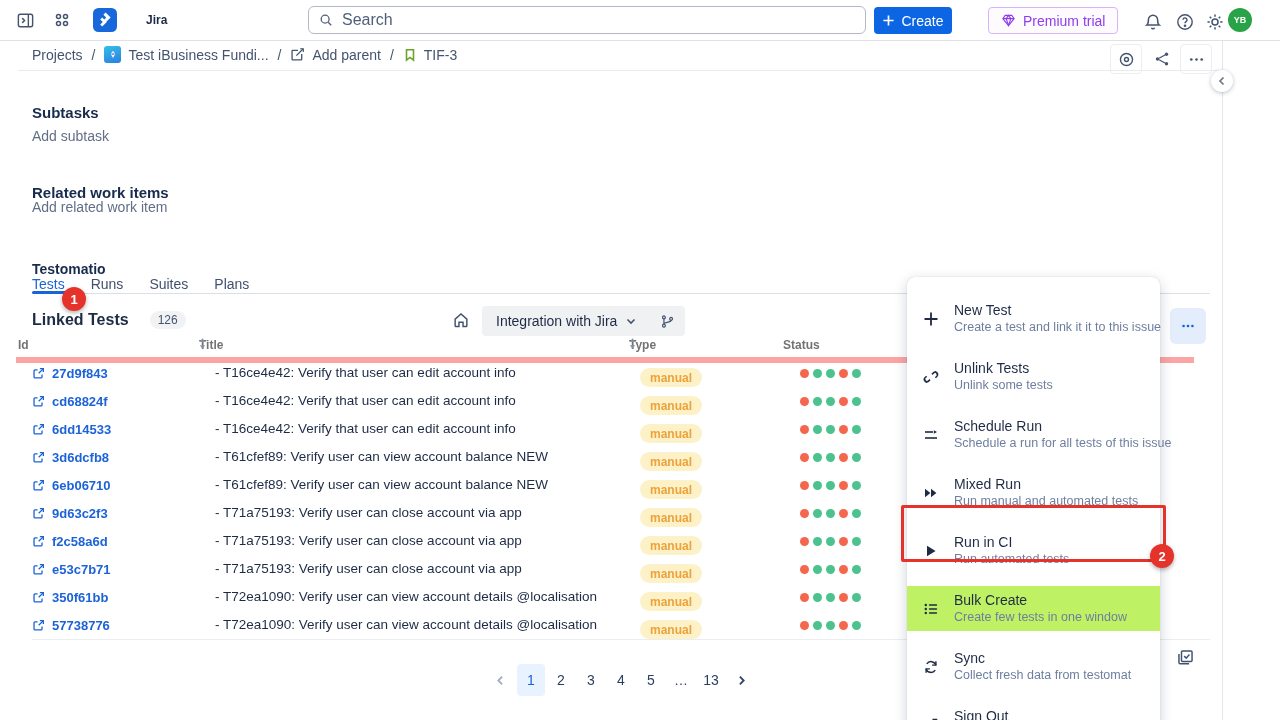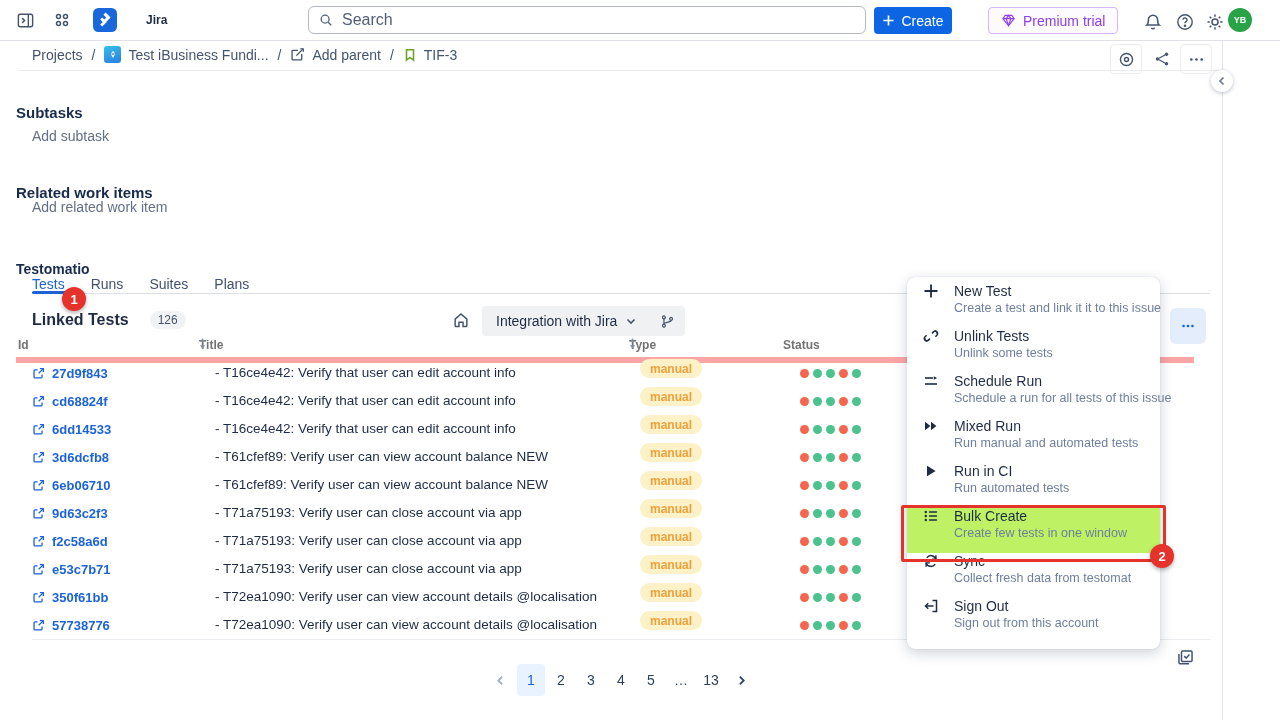--- a/index.html
+++ b/index.html
@@ -39,21 +39,21 @@
     display:flex;align-items:center;justify-content:center;color:#44546f;}
   .sq-btn.noborder{border-color:transparent;}
   .hdr-divider{position:absolute;left:18px;top:70px;width:1204px;height:1px;background:#e9ebee;}
 
   
   .v-divider{position:absolute;left:1222px;top:40px;width:1px;height:680px;background:#e4e6ea;}
   .collapse-handle{position:absolute;left:1211px;top:70px;width:22px;height:22px;border-radius:50%;background:#fff;
     border:none;box-shadow:0 1px 4px rgba(9,30,66,.28);display:flex;align-items:center;justify-content:center;z-index:15;}
 
   
-  .sec-title{position:absolute;left:16px;font-size:15px;font-weight:700;color:#172b4d;}
+  .sec-title{position:absolute;left:32px;font-size:15px;font-weight:700;color:#172b4d;}
   .sec-action{position:absolute;left:32px;font-size:14px;color:#626f86;}
 
   
   .tabs{position:absolute;left:32px;top:276px;display:flex;gap:26px;font-size:14px;z-index:5;}
   .tab{color:#42526e;background:none;border:none;padding:0;font-size:14px;}
   .tab.active{color:#1d63d8;font-weight:500;}
   .tabs-line{position:absolute;left:32px;top:293px;width:1178px;height:1px;background:#dcdfe4;}
   .tab-active-bar{position:absolute;left:32px;top:291px;width:38px;height:2.5px;background:#1d63d8;border-radius:2px;z-index:6;}
 
   
@@ -75,40 +75,40 @@
   .th-id{left:2px;}
   .th-title{left:183px;display:flex;gap:4px;align-items:center;}
   .th-type{left:613px;display:flex;gap:4px;align-items:center;}
   .th-status{left:767px;font-weight:600;}
   .sort-ic{color:#8590a2;}
   .tbody{position:absolute;left:32px;top:359px;width:1178px;border-bottom:1px solid #ebedf0;}
   .trow{position:relative;height:28px;}
   .c-id{position:absolute;left:0;top:0;height:28px;display:flex;align-items:center;gap:7px;color:#1d63d8;}
   .c-id a{color:#1d63d8;font-size:13px;font-weight:700;text-decoration:none;}
   .c-title{position:absolute;left:183px;top:0;line-height:28px;font-size:13.5px;color:#1e2b45;white-space:nowrap;}
-  .c-type{position:absolute;left:608px;top:0;height:28px;display:flex;align-items:flex-start;}
+  .c-type{position:absolute;left:608px;top:0;height:28px;display:flex;align-items:flex-end;}
   .badge-manual{font-size:12px;font-weight:600;color:#eda23b;background:#fdf1c7;border-radius:10px;padding:2.5px 10px;}
   .c-status{position:absolute;left:768px;top:0;height:28px;display:flex;align-items:center;}
   .dot{width:9px;height:9px;border-radius:50%;display:inline-block;margin-right:4px;}
   .dot-red{background:#f5664e;}
   .dot-green{background:#4cc28e;}
 
   
   .pagination{position:absolute;left:32px;top:664px;width:1178px;height:32px;display:flex;align-items:center;justify-content:center;gap:2px;}
   .page{min-width:28px;height:32px;display:flex;align-items:center;justify-content:center;background:none;border:none;
     font-size:14px;color:#2c3e5d;border-radius:4px;}
   .page.active{background:#e9f2ff;color:#1d63d8;font-weight:500;}
   .pg-nav{background:none;border:none;padding:0 8px;display:flex;align-items:center;color:#344563;}
   .pg-nav.disabled{color:#a5adba;}
   .select-all-btn{position:absolute;left:1176px;top:648px;background:none;border:none;padding:0;color:#3f536e;}
 
   
   .menu{position:absolute;left:907px;top:277px;width:253px;background:#fff;border-radius:8px;z-index:100;
     box-shadow:0 4px 14px rgba(9,30,66,.20),0 0 1px rgba(9,30,66,.25);padding:6px 0;}
-  .menu-item{height:45px;display:flex;align-items:flex-start;padding:0 14px;gap:13px;box-sizing:border-box;}
+  .menu-item{height:45px;display:flex;align-items:center;padding:0 14px;gap:13px;box-sizing:border-box;margin-top:13px;}
   .menu-item.highlighted{background:#bef264;}
   .mi-icon{width:20px;display:flex;align-items:center;justify-content:center;color:#1f2b45;flex:none;}
   .mi-text{display:flex;flex-direction:column;justify-content:center;gap:2px;min-width:0;}
   .mi-label{font-size:14px;font-weight:500;color:#1f2b45;line-height:16px;white-space:nowrap;}
   .mi-desc{font-size:12.5px;color:#6e7f9e;line-height:15px;white-space:nowrap;}
 
   
   .annot-rect{position:absolute;left:901px;top:505px;width:259px;height:51px;border:3px solid #e5332c;
     border-radius:2px;z-index:110;pointer-events:none;}
   .annot-badge{position:absolute;width:24px;height:24px;border-radius:50%;background:#e5332c;color:#fff;

